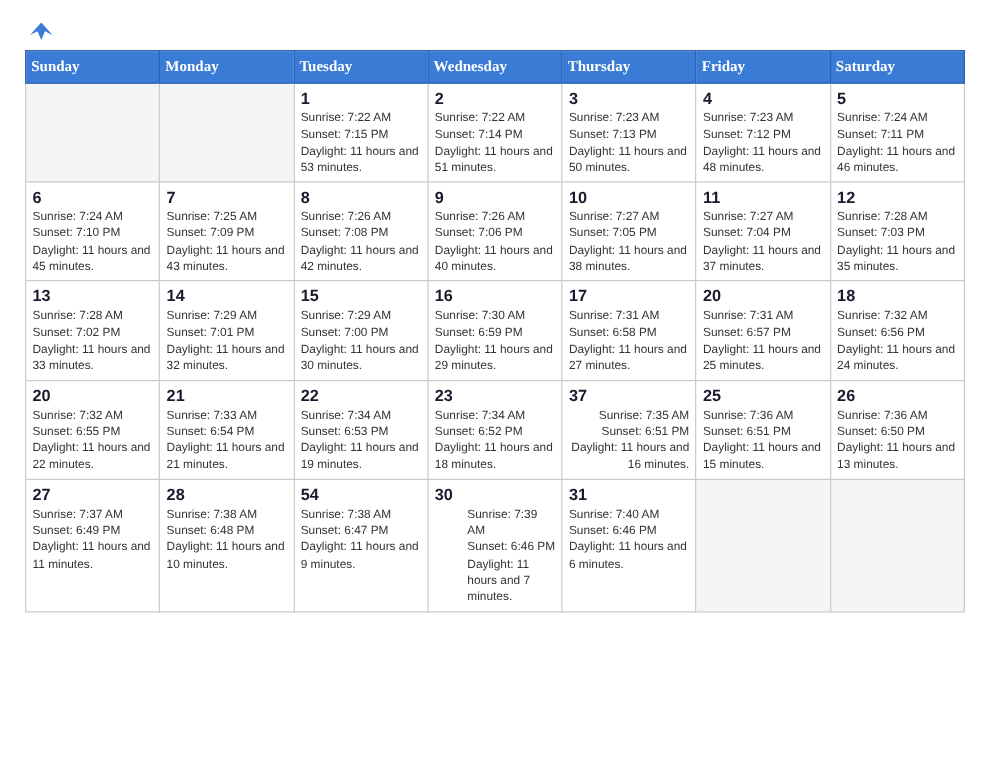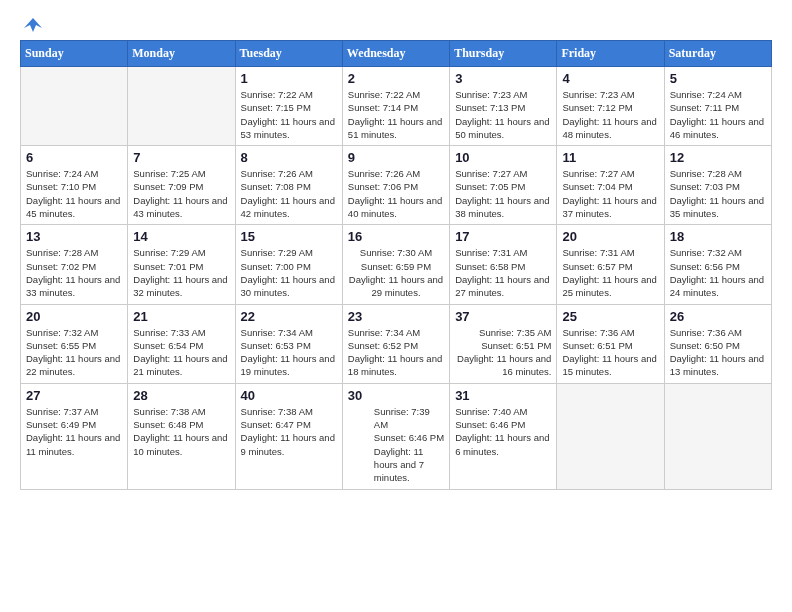--- a/index.html
+++ b/index.html
@@ -203,21 +203,21 @@
 Daylight: 11 hours and 32 minutes.</div>
         </td>
         <td>
           <div class="day-number">15</div>
           <div class="day-info" style="white-space: pre-line;">Sunrise: 7:29 AM
 Sunset: 7:00 PM
 Daylight: 11 hours and 30 minutes.</div>
         </td>
         <td>
           <div class="day-number">16</div>
-          <div class="day-info" style="white-space: pre-line; text-align: center;">Sunrise: 7:30 AM
+          <div class="day-info" style="white-space: pre-line;">Sunrise: 7:30 AM
 Sunset: 6:59 PM
 Daylight: 11 hours and 29 minutes.</div>
         </td>
         <td>
           <div class="day-number">17</div>
           <div class="day-info" style="white-space: pre-line;">Sunrise: 7:31 AM
 Sunset: 6:58 PM
 Daylight: 11 hours and 27 minutes.</div>
         </td>
         <td>
@@ -284,21 +284,21 @@
 Sunset: 6:49 PM
 Daylight: 11 hours and 11 minutes.</div>
         </td>
         <td>
           <div class="day-number">28</div>
           <div class="day-info" style="white-space: pre-line;">Sunrise: 7:38 AM
 Sunset: 6:48 PM
 Daylight: 11 hours and 10 minutes.</div>
         </td>
         <td>
-          <div class="day-number">40</div>
+          <div class="day-number">54</div>
           <div class="day-info" style="white-space: pre-line;">Sunrise: 7:38 AM
 Sunset: 6:47 PM
 Daylight: 11 hours and 9 minutes.</div>
         </td>
         <td>
           <div class="day-number">30</div>
           <div class="day-info" style="white-space: pre-line; margin-left: 26px;">Sunrise: 7:39 AM
 Sunset: 6:46 PM
 Daylight: 11 hours and 7 minutes.</div>
         </td>

